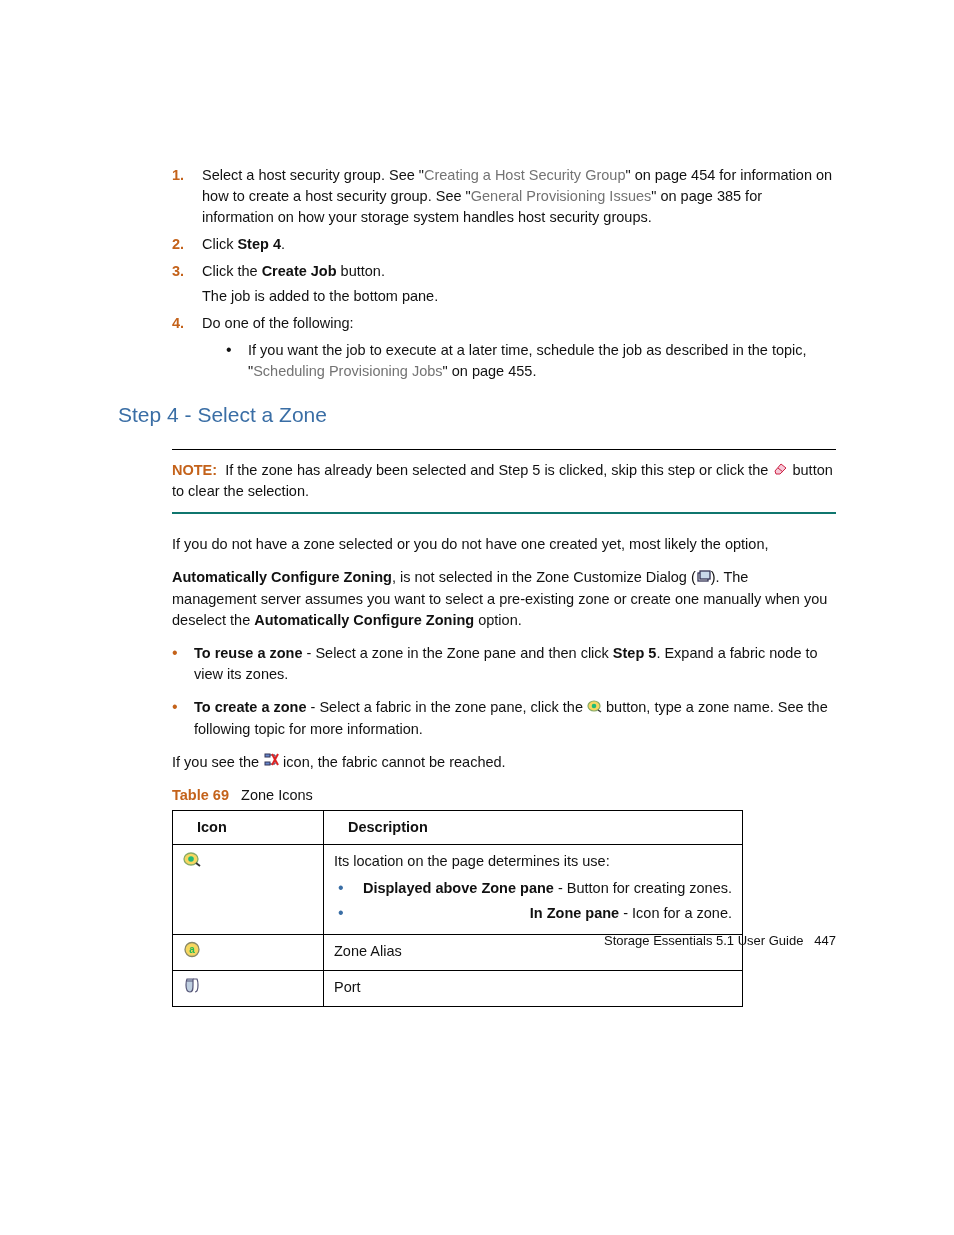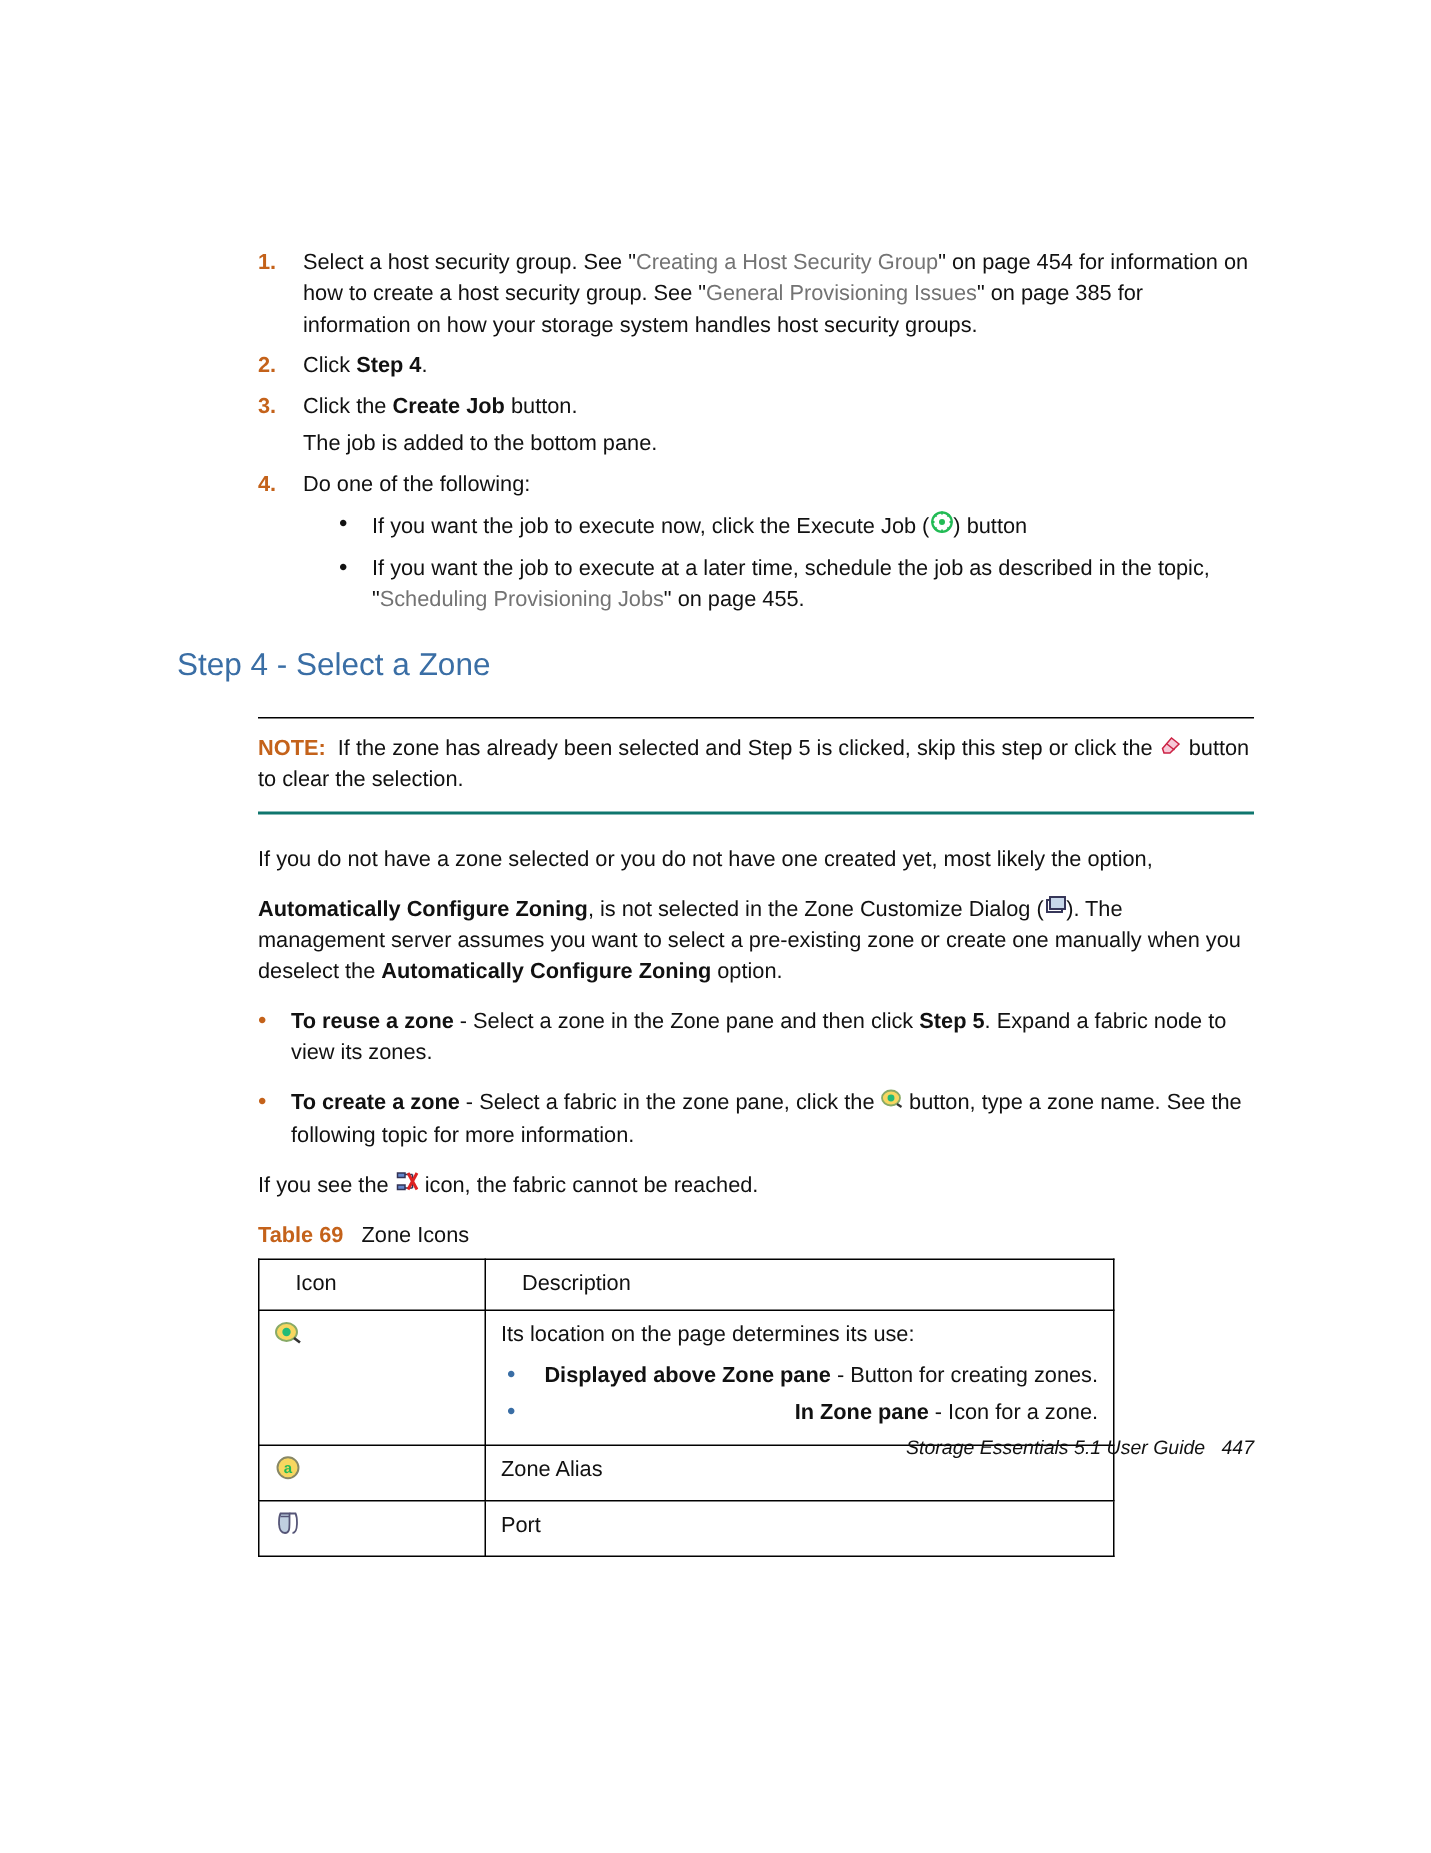--- a/index.html
+++ b/index.html
@@ -116,21 +116,21 @@
     margin-top: 2px;
   }
   table.icons th, table.icons td {
     border: 1.5px solid #000;
     padding: 6px 10px;
     text-align: left;
     vertical-align: top;
     font-size: 14.5px;
   }
   table.icons th {
-    font-weight: normal;
+    font-weight: bold;
     padding-left: 24px;
   }
   table.icons td.icon-cell {
     width: 130px;
   }
   ul.cell-bullets {
     list-style: none;
     padding: 0;
     margin: 6px 0 0 0;
   }
@@ -143,24 +143,23 @@
   ul.cell-bullets > li::before {
     content: "•";
     position: absolute;
     left: 4px;
     color: #3a6ea5;
     font-size: 16px;
     line-height: 1.2;
   }
   .footer {
     position: absolute;
-    bottom: 140px;
+    bottom: 164px;
     right: 118px;
     font-size: 13px;
-    font-style: italic;
   }
   .ico {
     display: inline-block;
     vertical-align: middle;
   }
 </style>
 </head>
 <body>
 
 <div class="page">
@@ -174,27 +173,20 @@
       <li>
         <span>Click </span><b>Step 4</b><span>.</span>
       </li>
       <li>
         <span>Click the </span><b>Create Job</b><span> button.</span>
         <div class="sub">The job is added to the bottom pane.</div>
       </li>
       <li>
         <span>Do one of the following:</span>
         <ul class="bullets">
-          <li>
-            <span>If you want the job to execute now, click the Execute Job (</span><span class="ico"><svg width="16" height="16" viewBox="0 0 16 16">
-                  <circle cx="8" cy="8" r="6.5" fill="none" stroke="#2b5" stroke-width="1.5"></circle>
-                  <circle cx="8" cy="8" r="2" fill="#2b5"></circle>
-                  <path d="M8 1v2M8 13v2M1 8h2M13 8h2M3 3l1.4 1.4M11.6 11.6L13 13M3 13l1.4-1.4M11.6 4.4L13 3" stroke="#2b5" stroke-width="1.2"></path>
-                </svg></span><span>) button</span>
-          </li>
           <li>
             <span>If you want the job to execute at a later time, schedule the job as described in the topic, "</span><a class="xref" href="#">Scheduling Provisioning Jobs</a><span>" on page 455.</span>
           </li>
         </ul>
       </li>
     </ol>
   </div>
 
   <h2 style="margin-top:18px">Step 4 - Select a Zone</h2>
 

